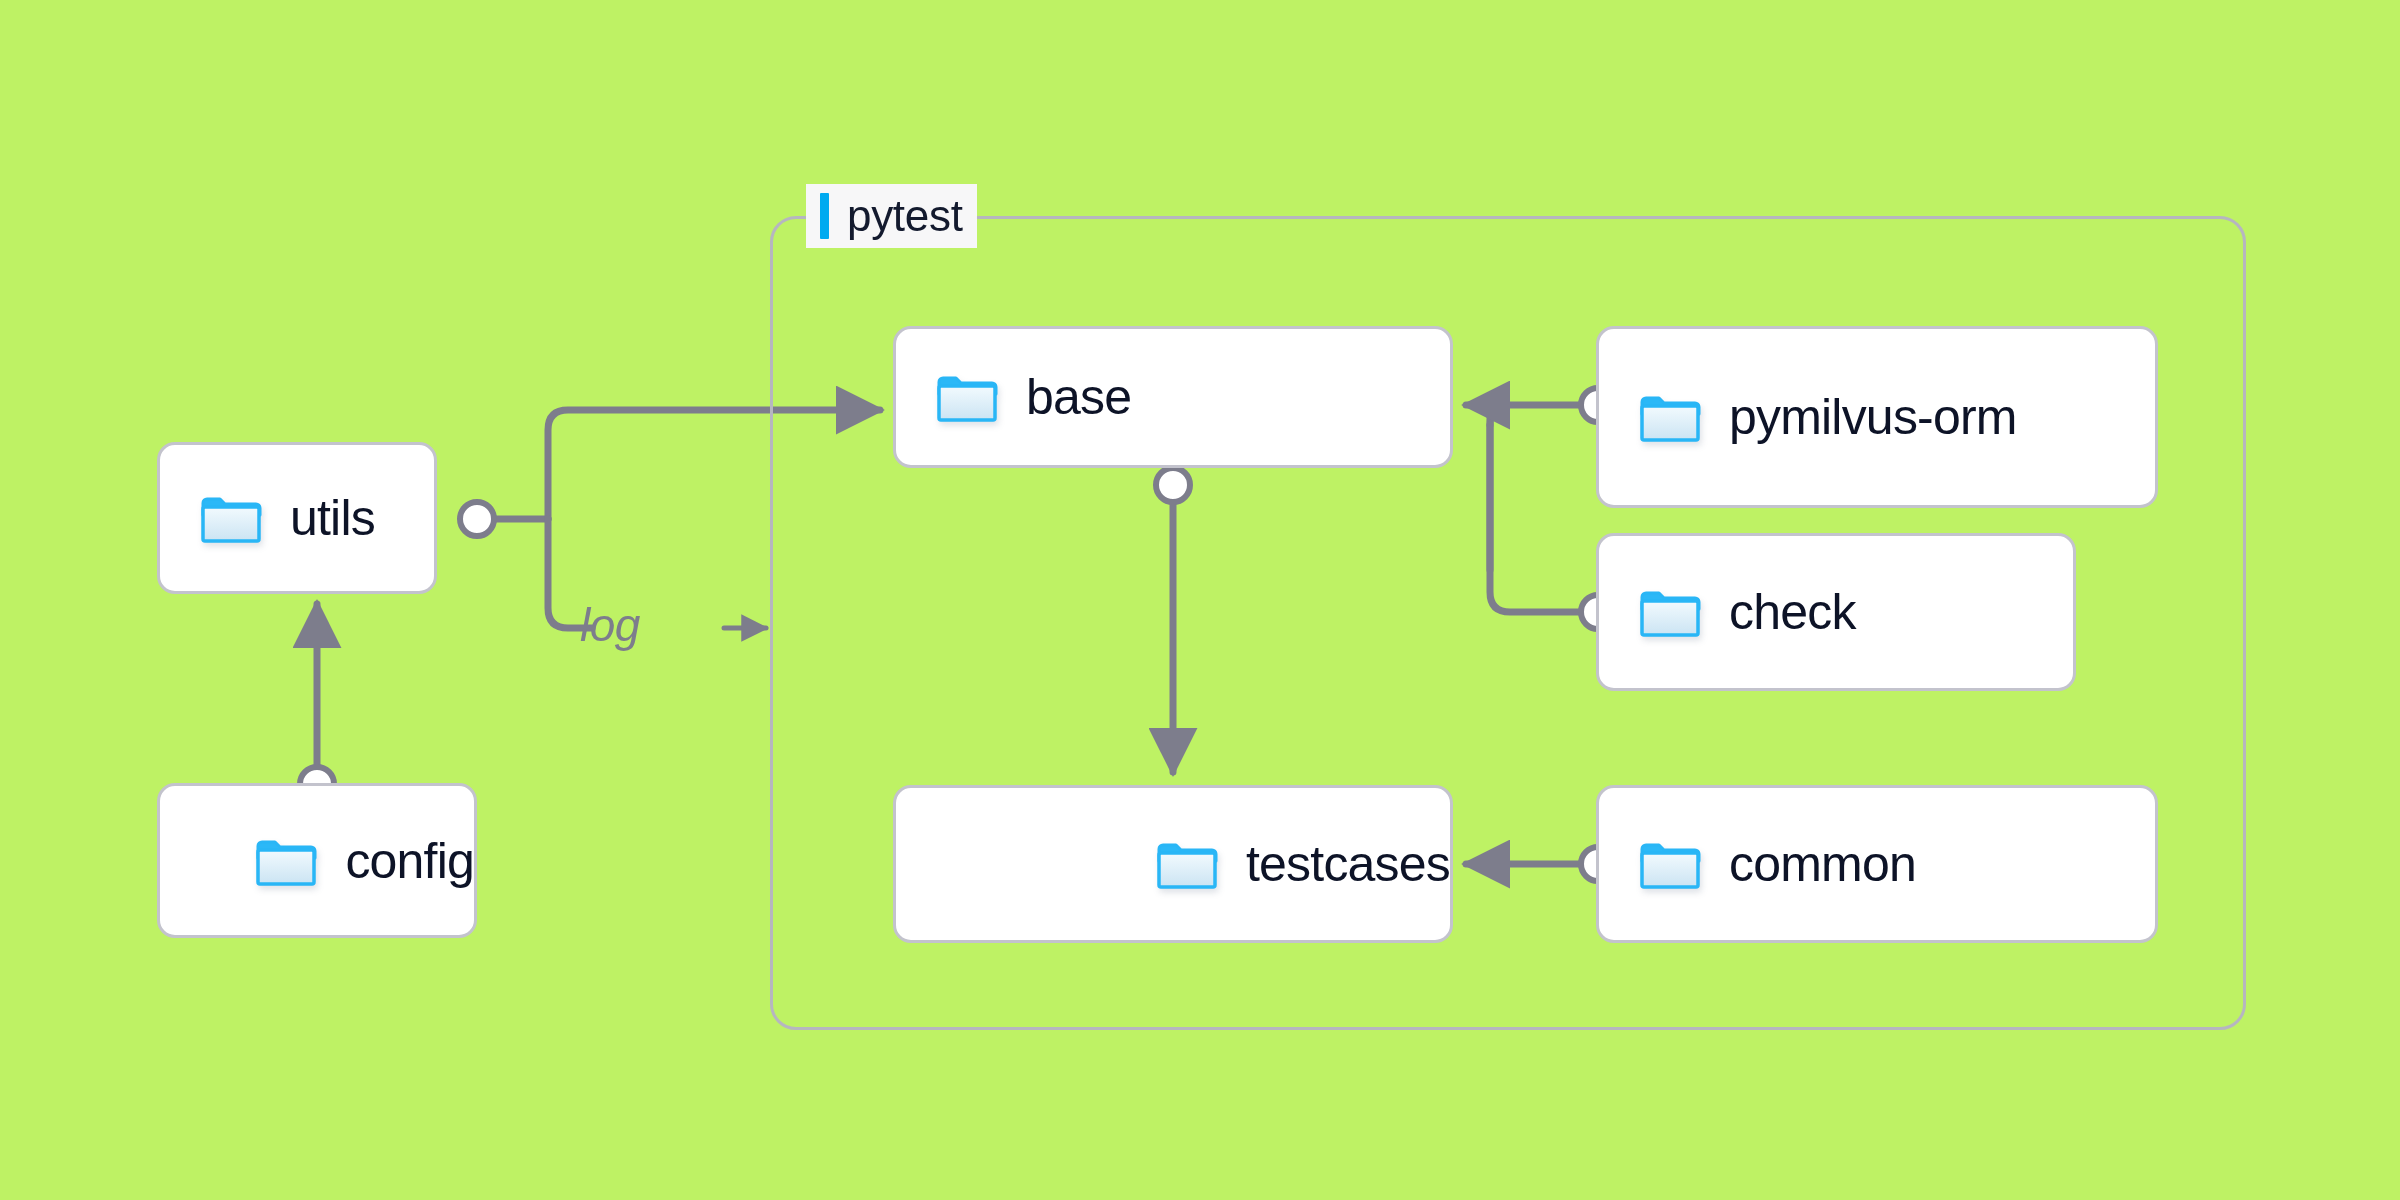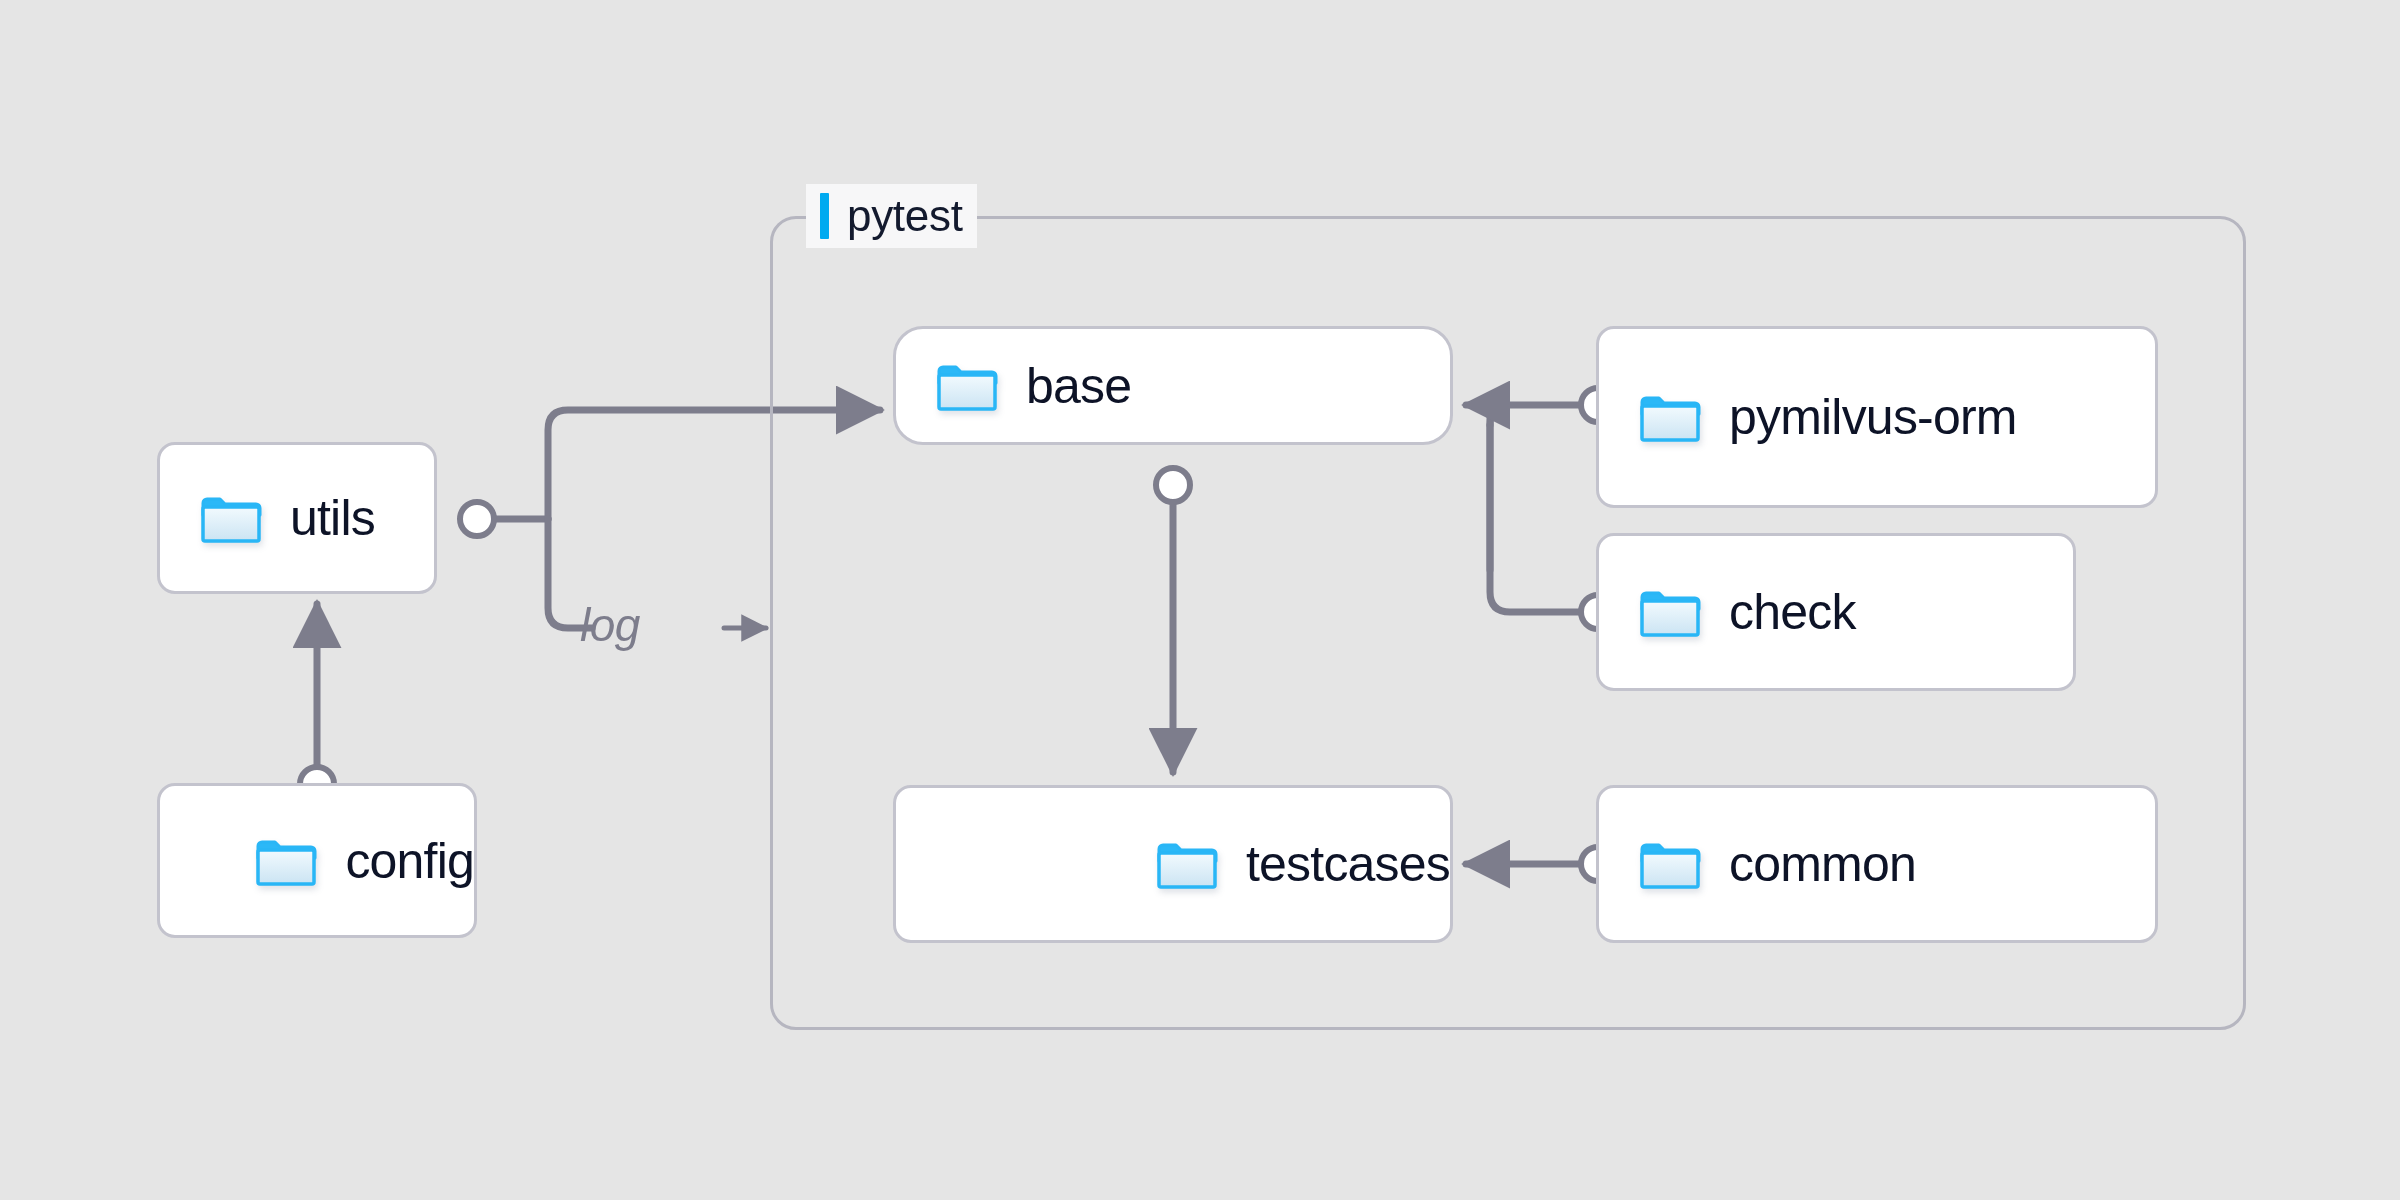--- a/index.html
+++ b/index.html
@@ -5,21 +5,21 @@
 <style>
   html, body {
     margin: 0;
     padding: 0;
     background: #f7f7f8;
   }
   #canvas {
     position: relative;
     width: 2400px;
     height: 1200px;
-    background: #e5e5e5;
+    background: #bef264;
     font-family: "Liberation Sans", sans-serif;
     overflow: hidden;
   }
   #edges {
     position: absolute;
     left: 0;
     top: 0;
     width: 2400px;
     height: 1200px;
     pointer-events: none;
@@ -154,21 +154,21 @@
   </div>
 
   <div class="node" style="left:157px; top:783px; width:320px; height:155px;justify-content:flex-end;">
     <svg class="folder-icon" viewBox="0 0 62 54">
       <path d="M3 12 a4 4 0 0 1 4-4 h13 l5 5 h31 a4 4 0 0 1 4 4 v7 H3 z" fill="#2bb8f7" stroke="#29b6f6" stroke-width="3" stroke-linejoin="round"></path>
       <rect x="3" y="16" width="56" height="34" rx="2" fill="url(#folderGrad)" stroke="#29b6f6" stroke-width="3.5"></rect>
     </svg>
     <span class="node-label">config</span>
   </div>
 
-  <div class="node" style="left:893px; top:326px; width:560px; height:119px;border-radius:30px;">
+  <div class="node" style="left:893px; top:326px; width:560px; height:142px;">
     <svg class="folder-icon" viewBox="0 0 62 54">
       <path d="M3 12 a4 4 0 0 1 4-4 h13 l5 5 h31 a4 4 0 0 1 4 4 v7 H3 z" fill="#2bb8f7" stroke="#29b6f6" stroke-width="3" stroke-linejoin="round"></path>
       <rect x="3" y="16" width="56" height="34" rx="2" fill="url(#folderGrad)" stroke="#29b6f6" stroke-width="3.5"></rect>
     </svg>
     <span class="node-label">base</span>
   </div>
 
   <div class="node" style="left:893px; top:785px; width:560px; height:158px;justify-content:flex-end;">
     <svg class="folder-icon" viewBox="0 0 62 54">
       <path d="M3 12 a4 4 0 0 1 4-4 h13 l5 5 h31 a4 4 0 0 1 4 4 v7 H3 z" fill="#2bb8f7" stroke="#29b6f6" stroke-width="3" stroke-linejoin="round"></path>

